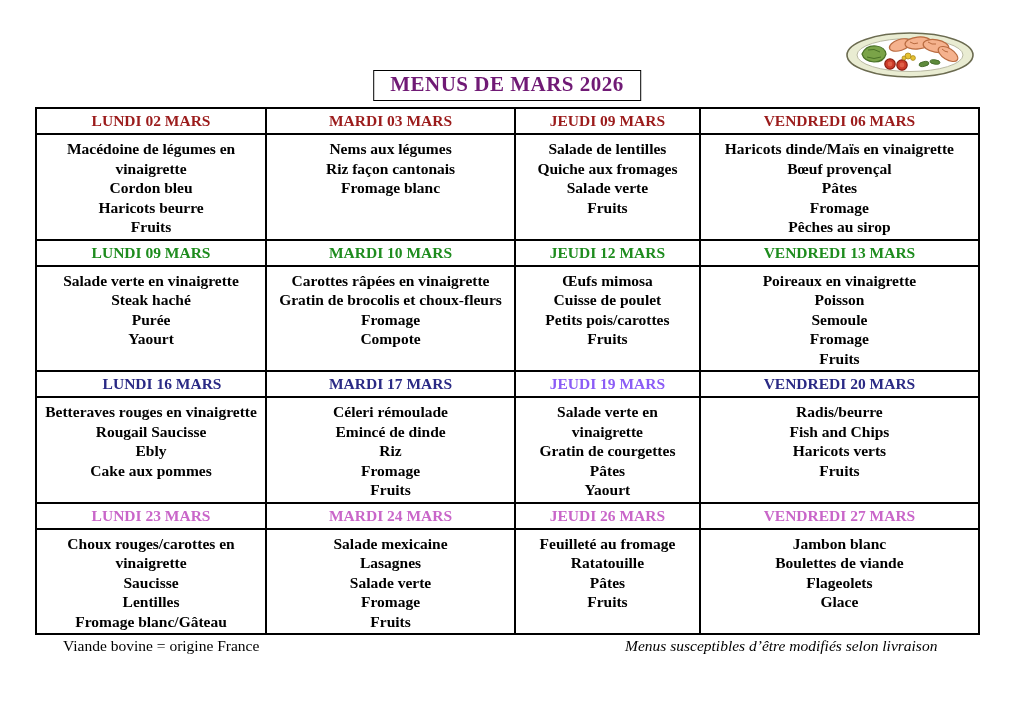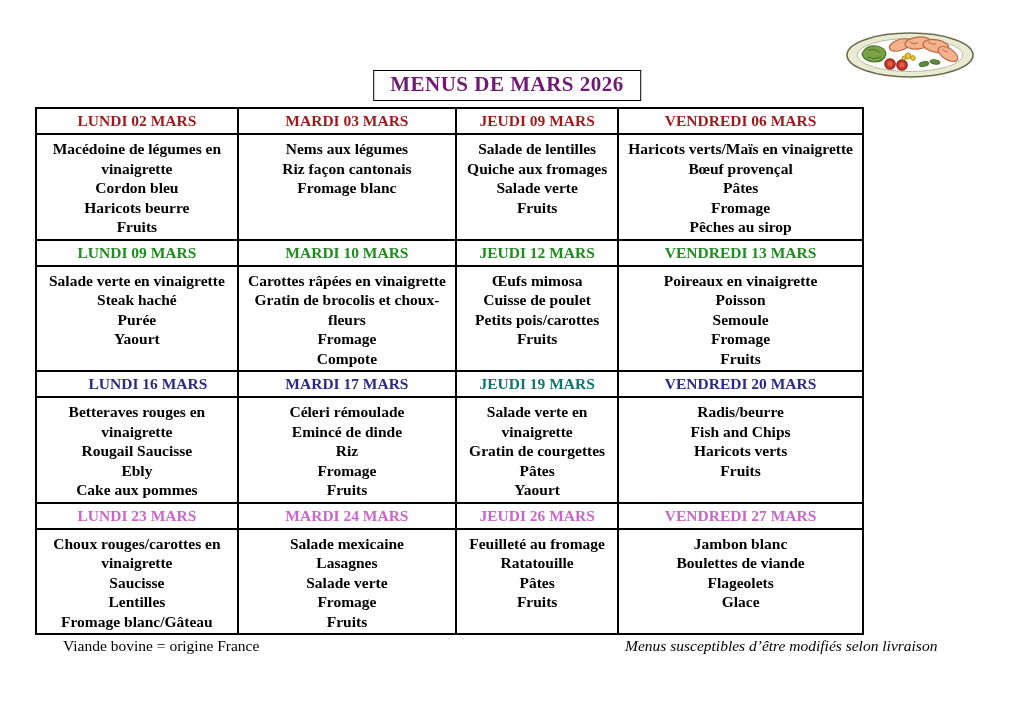--- a/index.html
+++ b/index.html
@@ -28,21 +28,21 @@
     font-size: 21px;
     font-weight: bold;
     letter-spacing: 0.5px;
     white-space: nowrap;
     color: #701a75;
   }
   table.menu {
     position: absolute;
     left: 35px;
     top: 107px;
-    width: 829px;
+    width: 945px;
     border-collapse: collapse;
     table-layout: fixed;
   }
   table.menu td {
     border: 2px solid #000;
     text-align: center;
     font-weight: bold;
     overflow: hidden;
   }
   tr.hdr { height: 26px; }
@@ -131,21 +131,21 @@
 Cordon bleu
 Haricots beurre
 Fruits</td>
         <td class="day-menu">Nems aux légumes
 Riz façon cantonais
 Fromage blanc</td>
         <td class="day-menu">Salade de lentilles
 Quiche aux fromages
 Salade verte
 Fruits</td>
-        <td class="day-menu">Haricots verts/Maïs en vinaigrette
+        <td class="day-menu">Haricots dinde/Maïs en vinaigrette
 Bœuf provençal
 Pâtes
 Fromage
 Pêches au sirop</td>
       </tr>
       <tr class="hdr">
         <td class="day-hdr" style="color: rgb(30, 140, 30);">LUNDI 09 MARS</td>
         <td class="day-hdr" style="color: rgb(30, 140, 30);">MARDI 10 MARS</td>
         <td class="day-hdr" style="color: rgb(30, 140, 30);">JEUDI 12 MARS</td>
         <td class="day-hdr" style="color: rgb(30, 140, 30);">VENDREDI 13 MARS</td>
@@ -165,21 +165,21 @@
 Fruits</td>
         <td class="day-menu">Poireaux en vinaigrette
 Poisson
 Semoule
 Fromage
 Fruits</td>
       </tr>
       <tr class="hdr">
         <td class="day-hdr" style="color: rgb(42, 42, 133); padding-left: 24px;">LUNDI 16 MARS</td>
         <td class="day-hdr" style="color: rgb(42, 42, 133);">MARDI 17 MARS</td>
-        <td class="day-hdr" style="color: #0f766e; text-align: center;">JEUDI 19 MARS</td>
+        <td class="day-hdr" style="color: #8b5cf6; text-align: center;">JEUDI 19 MARS</td>
         <td class="day-hdr" style="color: rgb(42, 42, 133);">VENDREDI 20 MARS</td>
       </tr>
       <tr class="menu-row">
         <td class="day-menu">Betteraves rouges en vinaigrette
 Rougail Saucisse
 Ebly
 Cake aux pommes</td>
         <td class="day-menu">Céleri rémoulade
 Emincé de dinde
 Riz

